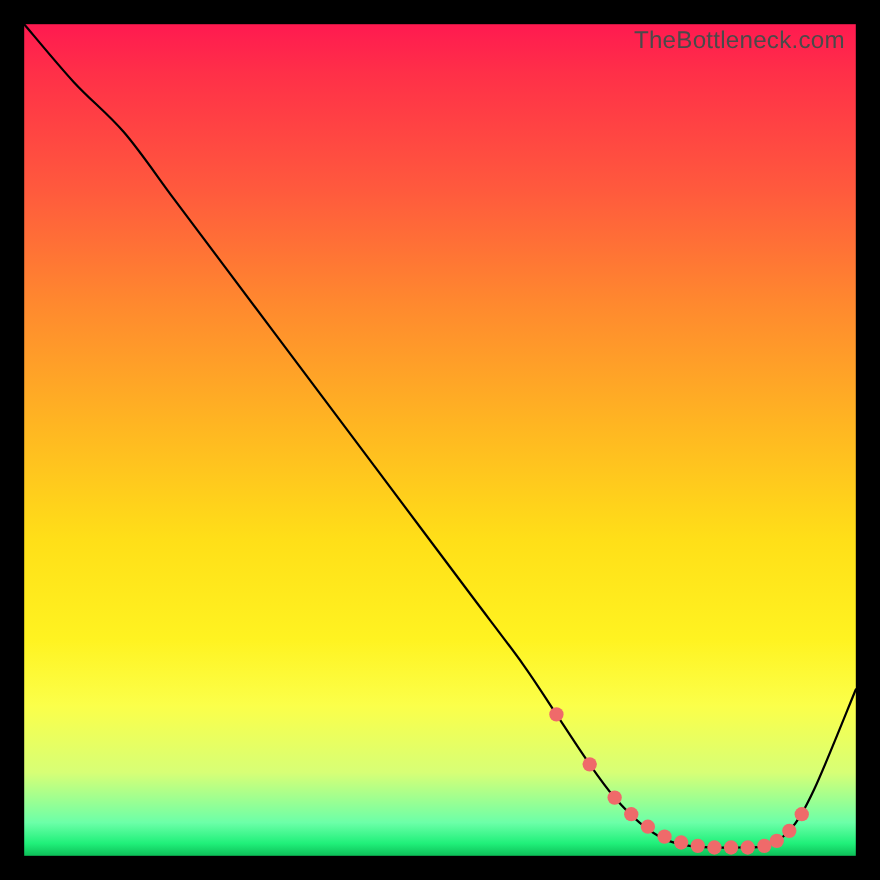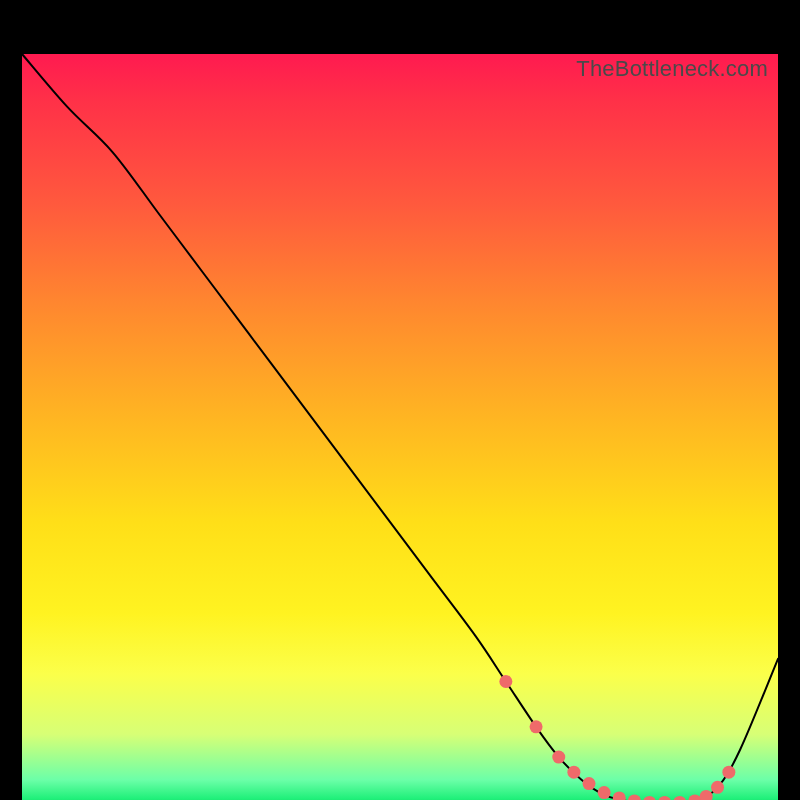--- a/index.html
+++ b/index.html
@@ -9,21 +9,20 @@
     height: 800px;
     background: #000;
     overflow: hidden;
     font-family: Arial, Helvetica, sans-serif;
   }
   .frame {
     position: relative;
     width: 800px;
     height: 660px;
     background: #000;
-    margin-top: 32px;
   }
   .plot-area {
     position: absolute;
     left: 22px;
     top: 22px;
     width: 756px;
     height: 756px;
     
     background: linear-gradient(
       to bottom,

